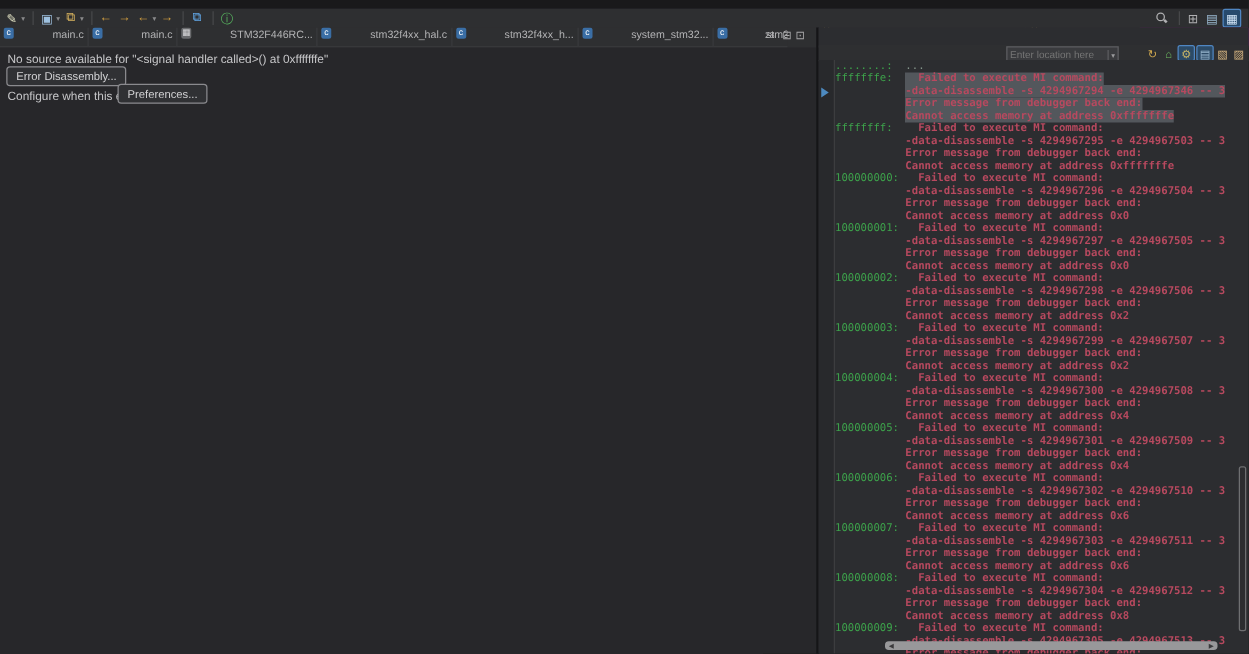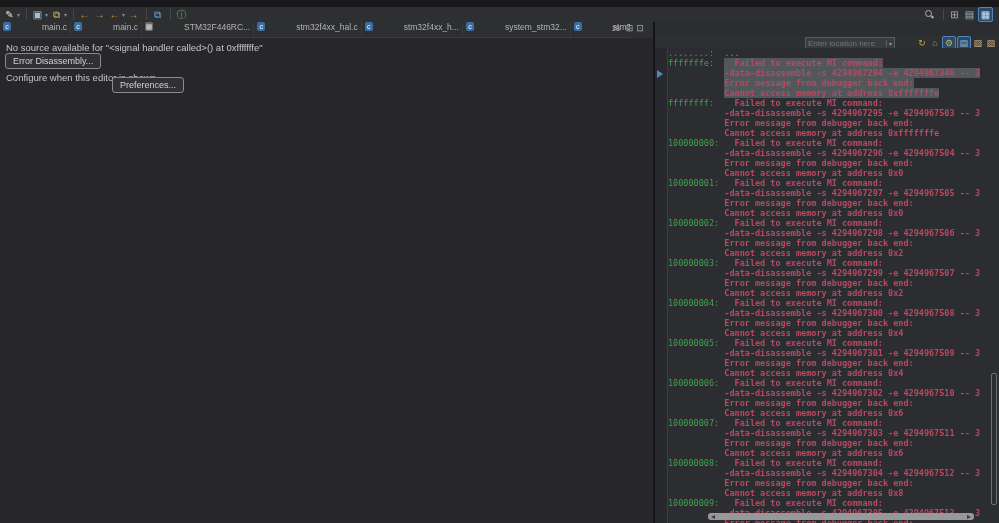--- a/index.html
+++ b/index.html
@@ -37,21 +37,21 @@
   .ovf{font-size:7px;color:#b2b2b4;margin-right:3px;}
   
   .divider{position:absolute;left:653px;top:22px;width:2px;height:501px;background:#151517;}
   
   #left-editor{position:absolute;left:0;top:38px;width:653px;height:485px;background:#27272a;}
   .nosrc-msg{position:absolute;left:6px;top:4px;font-size:9.5px;color:#c6c6c8;}
   .btn{position:absolute;font-size:9px;color:#d2d2d4;background:#303134;border:1px solid #8a8a8e;
        border-radius:3px;padding:2px 7px;cursor:default;}
   #view-disasm-btn{left:5px;top:15px;}
   .config-line{position:absolute;left:6px;top:34px;font-size:9.5px;color:#c6c6c8;}
-  #prefs-btn{left:112px;top:29px;margin-top:10px;}
+  #prefs-btn{left:94px;top:29px;}
   
   #right-panel{position:absolute;left:655px;top:22px;width:344px;height:501px;background:#2c2d30;}
   .rp-toolbar{position:absolute;left:0;top:14px;width:344px;height:12px;background:#2e2f31;
               border-bottom:1px solid #3b3c3e;}
   .combo{position:absolute;left:150px;top:1px;width:88px;height:11px;background:#3a3b3e;
          border:1px solid #5c5d60;display:flex;align-items:center;}
   .combo input{flex:1;min-width:0;background:transparent;border:0;outline:none;color:#b6b6b8;
          font-family:"Liberation Sans",sans-serif;font-size:8px;padding:0 2px;}
   .combo .dd{font-size:6px;color:#9a9a9c;padding:0 2px;border-left:1px solid #5c5d60;}
   .rp-icons{position:absolute;right:2px;top:0;height:13px;display:flex;align-items:center;}

